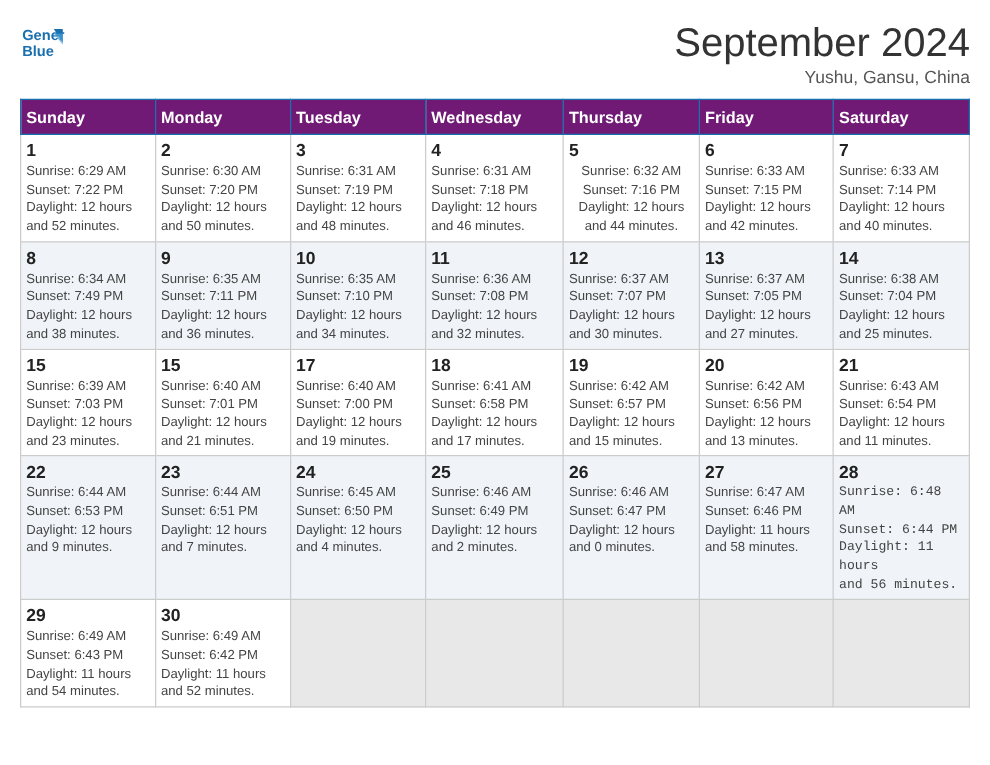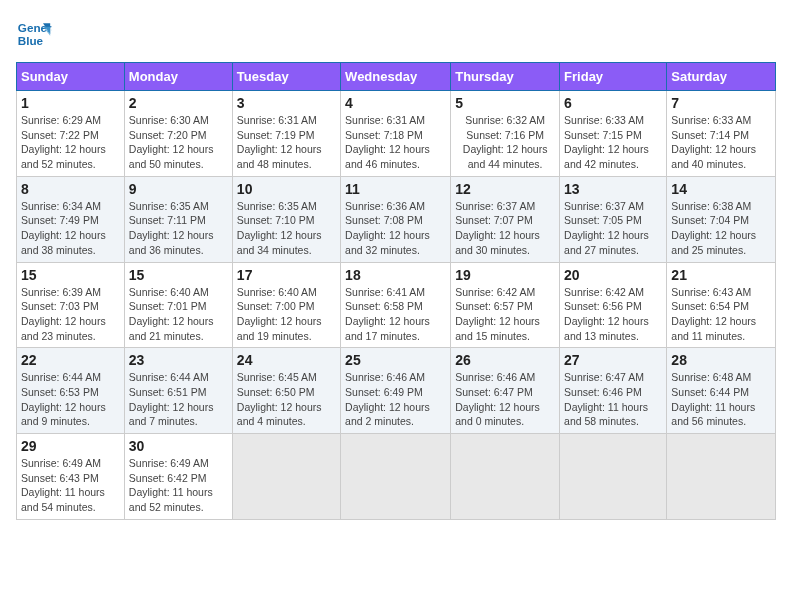--- a/index.html
+++ b/index.html
@@ -36,21 +36,21 @@
     .location {
       font-size: 14px;
       color: #555;
     }
     .calendar {
       width: 100%;
       border-collapse: collapse;
       font-size: 11px;
     }
     .calendar th {
-      background: #8b5cf6;
+      background: #701a75;
       color: #fff;
       padding: 6px 4px;
       text-align: left;
       font-size: 13px;
       font-weight: bold;
       border: 1px solid #1a6faf;
     }
     .calendar td {
       border: 1px solid #ccc;
       vertical-align: top;
@@ -83,20 +83,24 @@
 
 <div class="header">
   <div class="logo">
     <svg class="logo-icon" viewBox="0 0 40 40">
       <text x="2" y="18" font-size="13" font-weight="bold" fill="#1a6faf">General</text>
       <text x="2" y="32" font-size="13" font-weight="bold" fill="#1a6faf">Blue</text>
       <polygon points="30,8 38,8 38,20" fill="#1a6faf"></polygon>
       <polygon points="30,12 38,12 38,22" fill="#4a9fd4" opacity="0.7"></polygon>
     </svg>
   </div>
+  <div class="title-block">
+    <div class="month-title">September 2024</div>
+    <div class="location">Yushu, Gansu, China</div>
+  </div>
 </div>
 
 <table class="calendar">
   <thead>
     <tr>
     <th>Sunday</th>
         <th>Monday</th>
         <th>Tuesday</th>
         <th>Wednesday</th>
         <th>Thursday</th>
@@ -296,21 +300,21 @@
         </td>
         <td>
           <span class="day-num">27</span>
           <div class="day-info" style="white-space: pre-line;">Sunrise: 6:47 AM
 Sunset: 6:46 PM
 Daylight: 11 hours
 and 58 minutes.</div>
         </td>
         <td>
           <span class="day-num">28</span>
-          <div class="day-info" style="white-space: pre-line;">Sunrise: 6:48 AM
+          <div class="day-info" style="white-space: pre-line; font-family: Liberation Mono, monospace;">Sunrise: 6:48 AM
 Sunset: 6:44 PM
 Daylight: 11 hours
 and 56 minutes.</div>
         </td>
       </tr>
       <tr>
         <td>
           <span class="day-num">29</span>
           <div class="day-info" style="white-space: pre-line;">Sunrise: 6:49 AM
 Sunset: 6:43 PM

